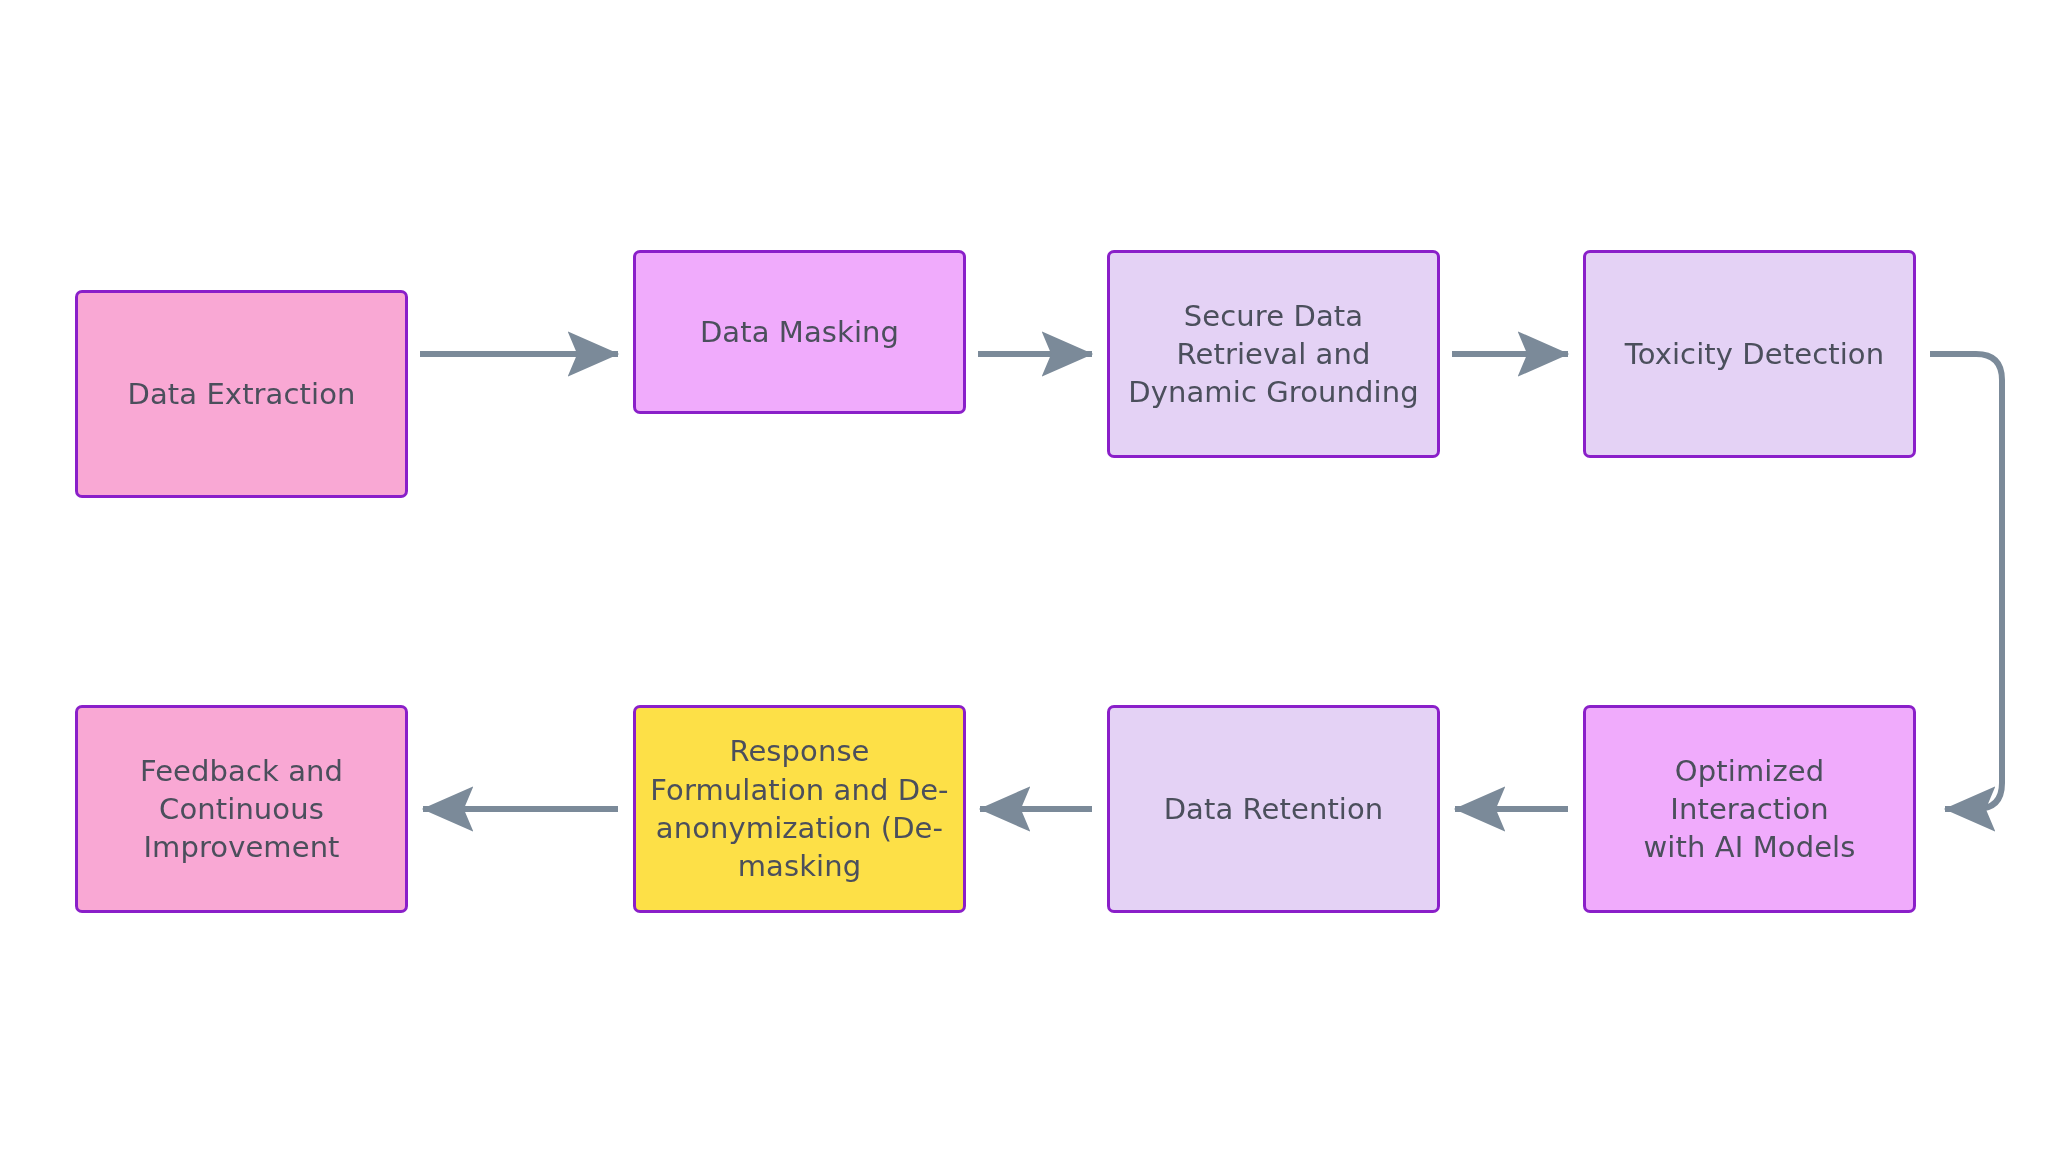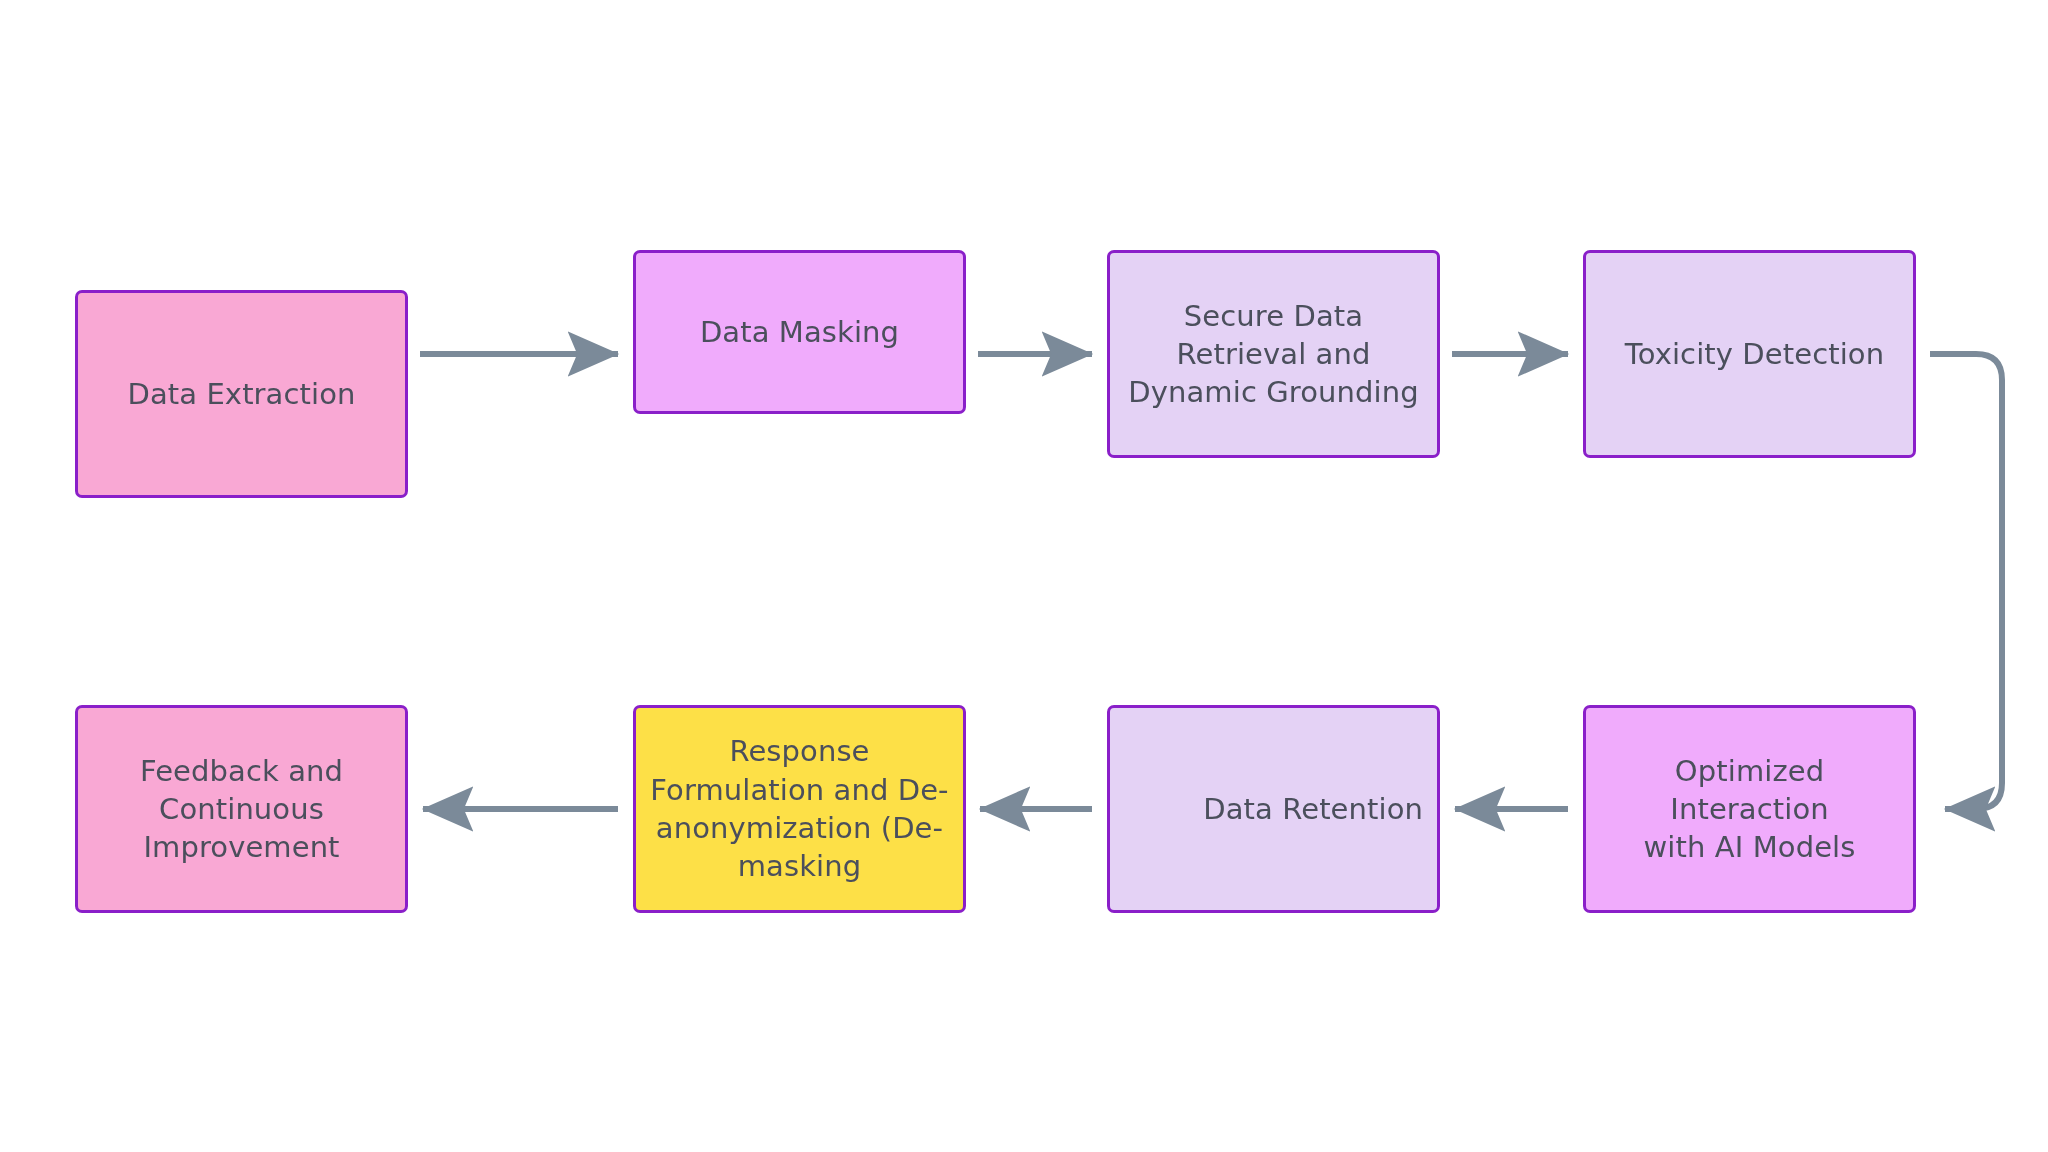--- a/index.html
+++ b/index.html
@@ -96,21 +96,21 @@
 
   <div class="node" style="left: 1583px; top: 250px; width: 333px; height: 208px; background: rgb(228, 210, 245); border-color: rgb(138, 31, 201); color: rgb(75, 79, 92); padding-left: 24px;">
     <span class="label">Toxicity Detection</span>
   </div>
 
   <div class="node" style="left: 1583px; top: 705px; width: 333px; height: 208px; background: #f0abfc; border-color: rgb(138, 31, 201); color: rgb(75, 79, 92); justify-content: flex-end;">
     <span class="label">Optimized Interaction
 with AI Models</span>
   </div>
 
-  <div class="node" style="left: 1107px; top: 705px; width: 333px; height: 208px; background: rgb(228, 210, 245); border-color: rgb(138, 31, 201); color: rgb(75, 79, 92); justify-content: flex-end;">
+  <div class="node" style="left: 1107px; top: 705px; width: 333px; height: 208px; background: rgb(228, 210, 245); border-color: rgb(138, 31, 201); color: rgb(75, 79, 92);">
     <span class="label">Data Retention</span>
   </div>
 
   <div class="node" style="left: 633px; top: 705px; width: 333px; height: 208px; background: #fde047; border-color: rgb(138, 31, 201); color: rgb(75, 79, 92);">
     <span class="label">Response
 Formulation and De-
 anonymization (De-
 masking</span>
   </div>
 

